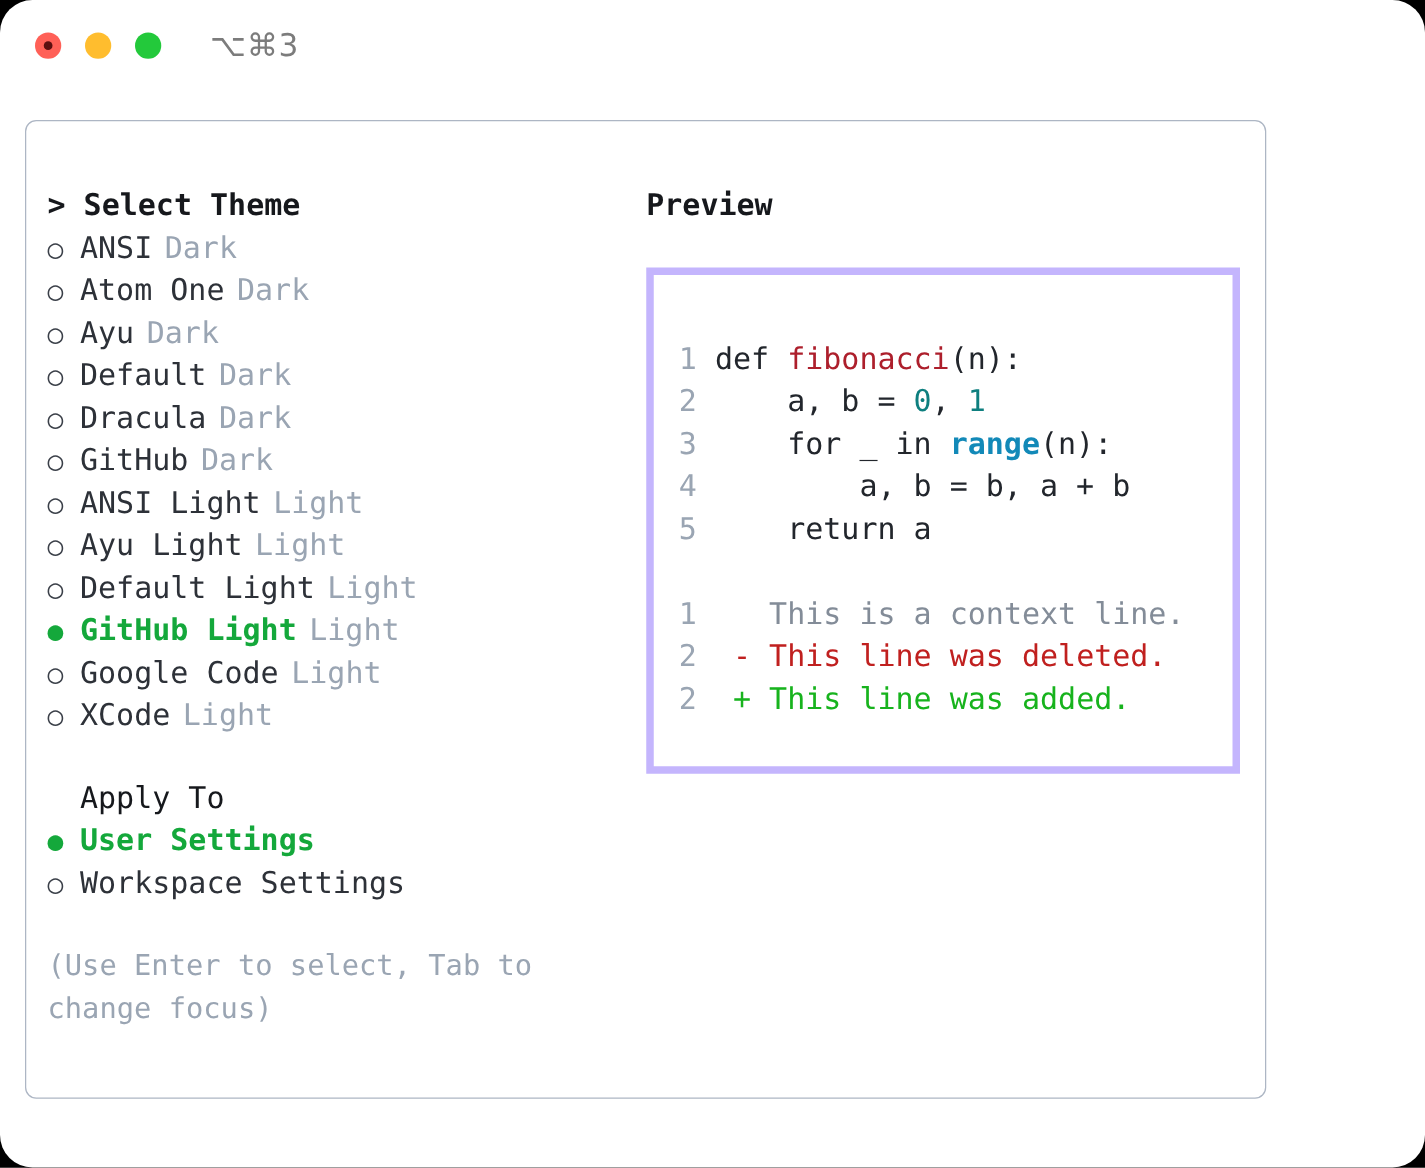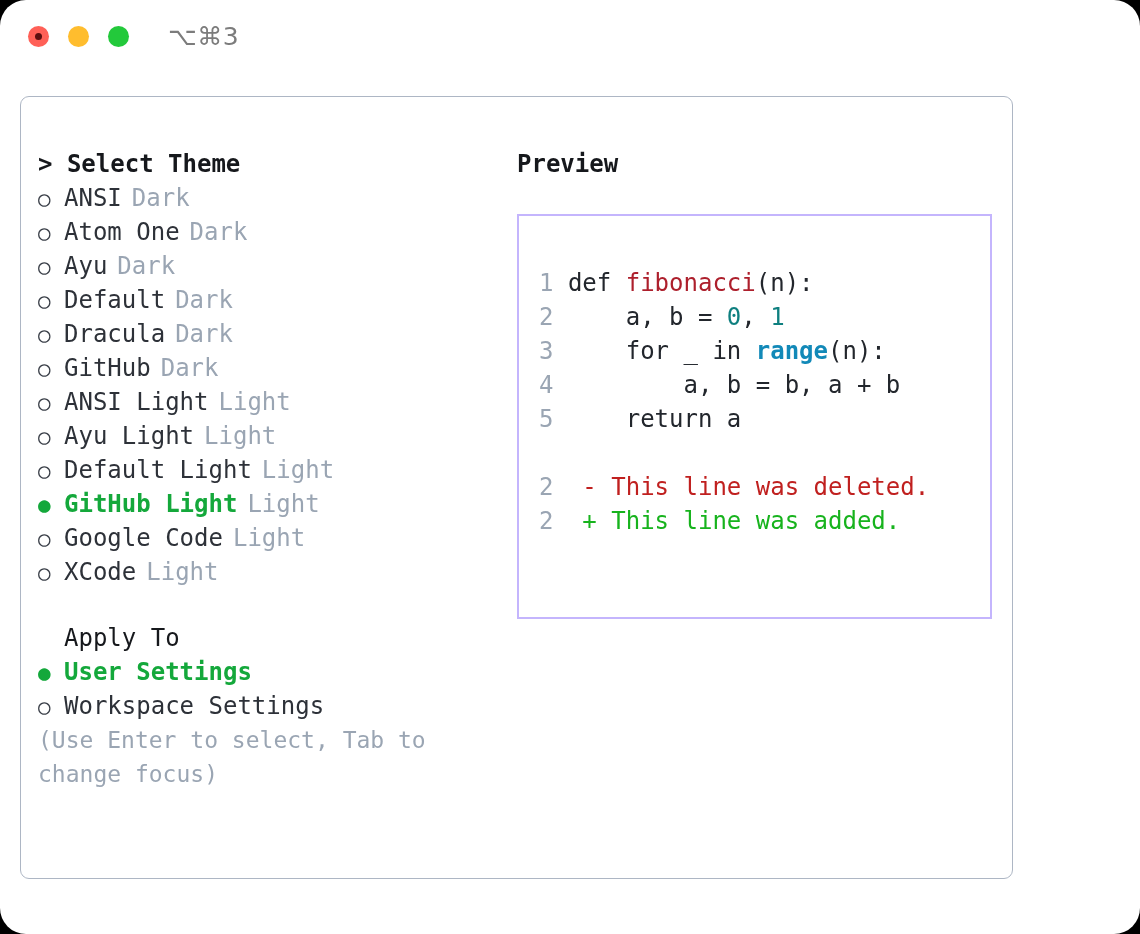--- a/index.html
+++ b/index.html
@@ -121,20 +121,21 @@
   .apply-header {
     font-size: 24px;
     color: #16181c;
     white-space: pre;
     line-height: 34px;
     height: 34px;
     padding-left: 26px;
   }
 
   .hint {
+    margin-top: 33px;
     font-size: 23px;
     line-height: 34px;
     color: #9aa5b3;
     width: 420px;
     white-space: pre-wrap;
   }
 
   
   .right-col {
     position: absolute;
@@ -146,21 +147,21 @@
     font-size: 24px;
     font-weight: bold;
     color: #16181c;
     line-height: 34px;
     white-space: pre;
   }
   .preview-box {
     margin-top: 33px;
     width: 475px;
     height: 405px;
-    border: 2px solid #c4b5fd;
+    border: 6px solid #c4b5fd;
     box-sizing: border-box;
     background: #ffffff;
     padding: 50px 0 0 20px;
   }
   .code-line {
     font-size: 24px;
     line-height: 34px;
     white-space: pre;
     color: #22262c;
   }
@@ -231,20 +232,21 @@
       <div class="preview-box">
         <div id="code-block">
             <div class="code-line"><span class="ln">1</span> <span class="tok-plain">def </span><span class="tok-fn">fibonacci</span><span class="tok-plain">(n):</span></div>
             <div class="code-line"><span class="ln">2</span> <span class="tok-plain">    a, b = </span><span class="tok-num">0</span><span class="tok-plain">, </span><span class="tok-num">1</span></div>
             <div class="code-line"><span class="ln">3</span> <span class="tok-plain">    for _ in </span><span class="tok-builtin">range</span><span class="tok-plain">(n):</span></div>
             <div class="code-line"><span class="ln">4</span> <span class="tok-plain">        a, b = b, a + b</span></div>
             <div class="code-line"><span class="ln">5</span> <span class="tok-plain">    return a</span></div>
           </div>
         <div class="code-gap"></div>
         <div id="diff-block">
+            <div class="code-line"><span class="ln">1</span>  <span class="diff-ctx"> </span> <span class="diff-ctx">This is a context line.</span></div>
             <div class="code-line"><span class="ln">2</span>  <span class="diff-del">-</span> <span class="diff-del">This line was deleted.</span></div>
             <div class="code-line"><span class="ln">2</span>  <span class="diff-add">+</span> <span class="diff-add">This line was added.</span></div>
           </div>
       </div>
     </div>
 
   </div>
 </div>
 
 </body></html>

